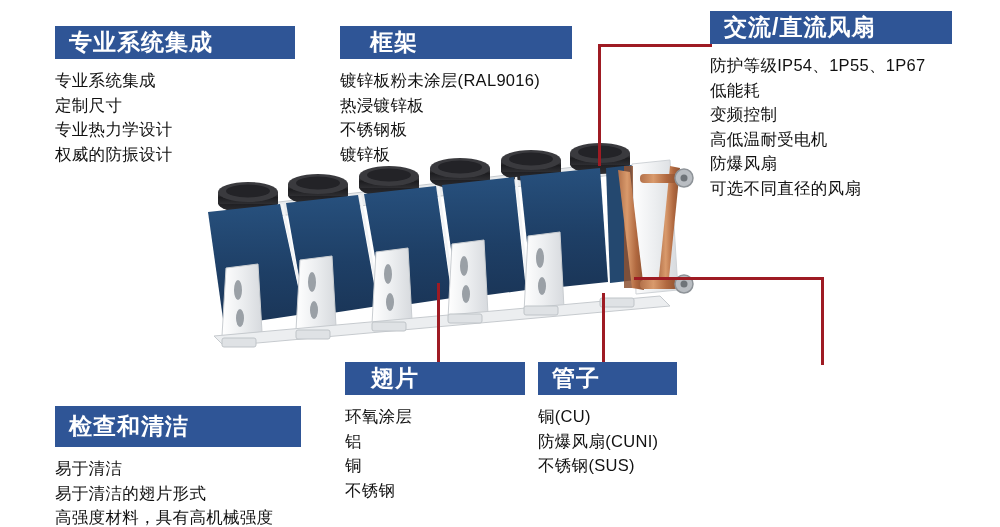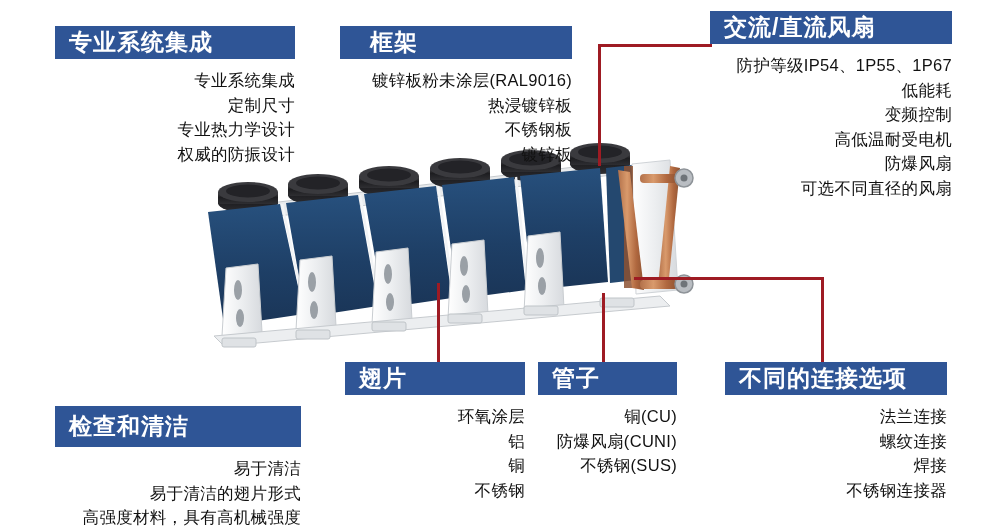--- a/index.html
+++ b/index.html
@@ -2,21 +2,21 @@
 <html><head>
 <meta charset="utf-8">
 <style>
   html,body{margin:0;padding:0;}
   body{
     width:1000px;height:527px;
     background:#ffffff;
     font-family:"Liberation Sans","DejaVu Sans",sans-serif;
     position:relative;overflow:hidden;
   }
-  .stage{position:absolute;inset:0;text-align:right;}
+  .stage{position:absolute;inset:0;}
 
   
   .panel{position:absolute;}
   .panel-header{
     background:#2f5596;
     color:#ffffff;
     font-weight:bold;
     display:flex;align-items:center;
     box-sizing:border-box;
     letter-spacing:1px;
@@ -33,21 +33,21 @@
   
   #p-integration{left:55px;top:26px;}
   #p-integration .panel-header{width:240px;height:33px;font-size:23px;padding-left:14px;}
   #p-frame{left:340px;top:26px;}
   #p-frame .panel-header{width:232px;height:33px;font-size:23px;padding-left:30px;}
   #p-fan{left:710px;top:11px;}
   #p-fan .panel-header{width:242px;height:33px;font-size:23px;padding-left:14px;}
   #p-clean{left:55px;top:362px;}
   #p-clean .panel-header{width:246px;height:41px;font-size:23px;padding-left:14px;margin-top:44px;}
   #p-fin{left:345px;top:362px;}
-  #p-fin .panel-header{width:180px;height:33px;font-size:23px;padding-left:14px;}
+  #p-fin .panel-header{width:180px;height:33px;font-size:23px;padding-left:26px;}
   #p-tube{left:538px;top:362px;}
   #p-tube .panel-header{width:139px;height:33px;font-size:23px;padding-left:14px;}
   #p-conn{left:725px;top:362px;}
   #p-conn .panel-header{width:222px;height:33px;font-size:23px;padding-left:14px;}
 
   
   .leader{position:absolute;background:#9e1b23;}
   .leader-v{width:3px;}
   .leader-h{height:3px;}
 
@@ -244,23 +244,14 @@
 
   <div class="panel" id="p-tube">
     <div class="panel-header">管子</div>
     <div class="panel-body">
       <div>铜(CU)</div>
       <div>防爆风扇(CUNI)</div>
       <div>不锈钢(SUS)</div>
     </div>
   </div>
 
-  <div class="panel" id="p-conn">
-    <div class="panel-header">不同的连接选项</div>
-    <div class="panel-body">
-      <div>法兰连接</div>
-      <div>螺纹连接</div>
-      <div>焊接</div>
-      <div>不锈钢连接器</div>
-    </div>
-  </div>
 
 </div>
 
 </body></html>

